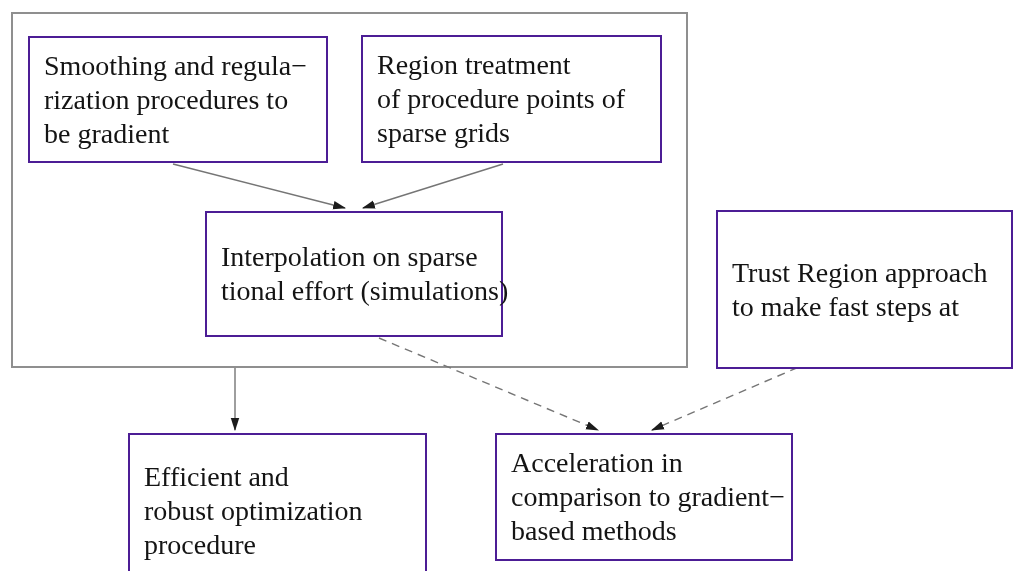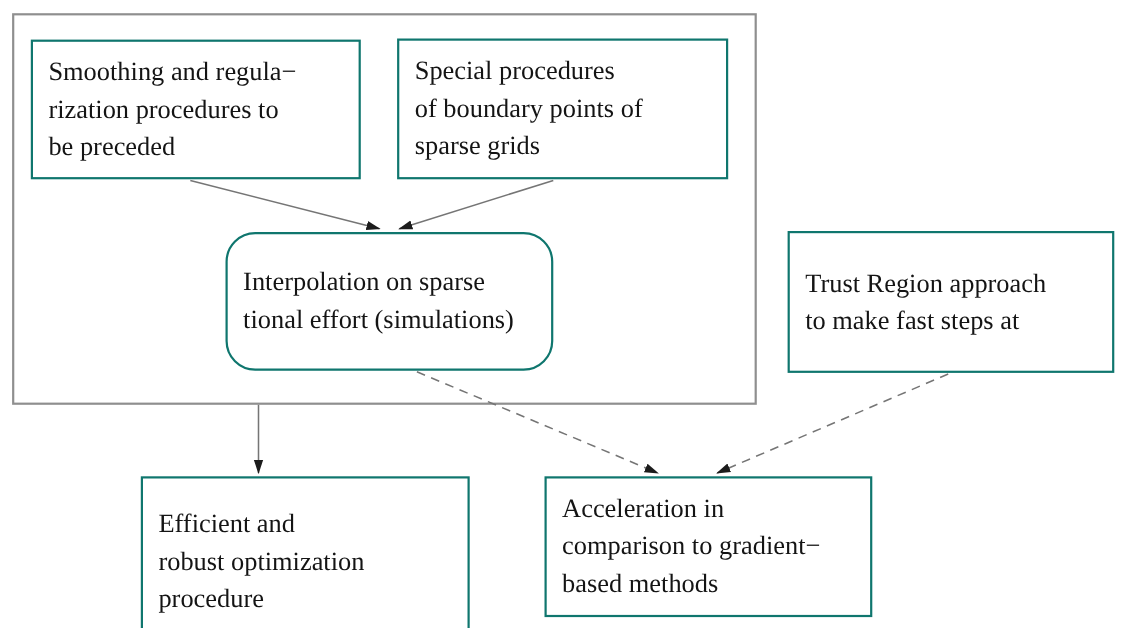--- a/index.html
+++ b/index.html
@@ -14,27 +14,27 @@
     color: #141414;
   }
   .outline {
     position: absolute;
     border: 2px solid #8f8f8f;
     background: transparent;
   }
   .node {
     position: absolute;
     background: #ffffff;
-    border: 2px solid #0f766e;
+    border: 2px solid #4c1d95;
     display: flex;
     flex-direction: column;
     justify-content: center;
     padding-left: 14px;
     padding-right: 4px;
-    font-size: 24px;
+    font-size: 28px;
     line-height: 34px;
     white-space: nowrap;
   }
   svg.arrow-layer {
     position: absolute;
     left: 0;
     top: 0;
   }
   svg.arrow-layer line {
     stroke: #757575;
@@ -60,35 +60,35 @@
     <line x1="173" y1="164" x2="345" y2="208" marker-end="url(#ah)"></line>
     <line x1="503" y1="164" x2="363" y2="208" marker-end="url(#ah)"></line>
     <line x1="235" y1="368" x2="235" y2="430" marker-end="url(#ah)"></line>
     <line x1="379" y1="338" x2="598" y2="430" class="dashed" marker-end="url(#ah)"></line>
     <line x1="862" y1="340" x2="652" y2="430" class="dashed" marker-end="url(#ah)"></line>
   </svg>
 
   <div class="node" style="left:28px; top:36px; width:300px; height:127px;">
     <div>Smoothing and regula−</div>
     <div>rization procedures to</div>
-    <div>be preceded</div>
+    <div>be gradient</div>
   </div>
 
   <div class="node" style="left:361px; top:35px; width:301px; height:128px;">
-    <div>Special procedures</div>
-    <div>of boundary points of</div>
+    <div>Region treatment</div>
+    <div>of procedure points of</div>
     <div>sparse grids</div>
   </div>
 
-  <div class="node" style="left:205px; top:211px; width:298px; height:126px;border-radius:27px;">
+  <div class="node" style="left:205px; top:211px; width:298px; height:126px;">
     <div>Interpolation on sparse</div>
     <div>tional effort (simulations)</div>
   </div>
 
-  <div class="node" style="left:716px; top:210px; width:297px; height:129px;">
+  <div class="node" style="left:716px; top:210px; width:297px; height:159px;">
     <div>Trust Region approach</div>
     <div>to make fast steps at</div>
   </div>
 
   <div class="node" style="left:128px; top:433px; width:299px; height:155px;">
     <div>Efficient and</div>
     <div>robust optimization</div>
     <div>procedure</div>
   </div>
 

